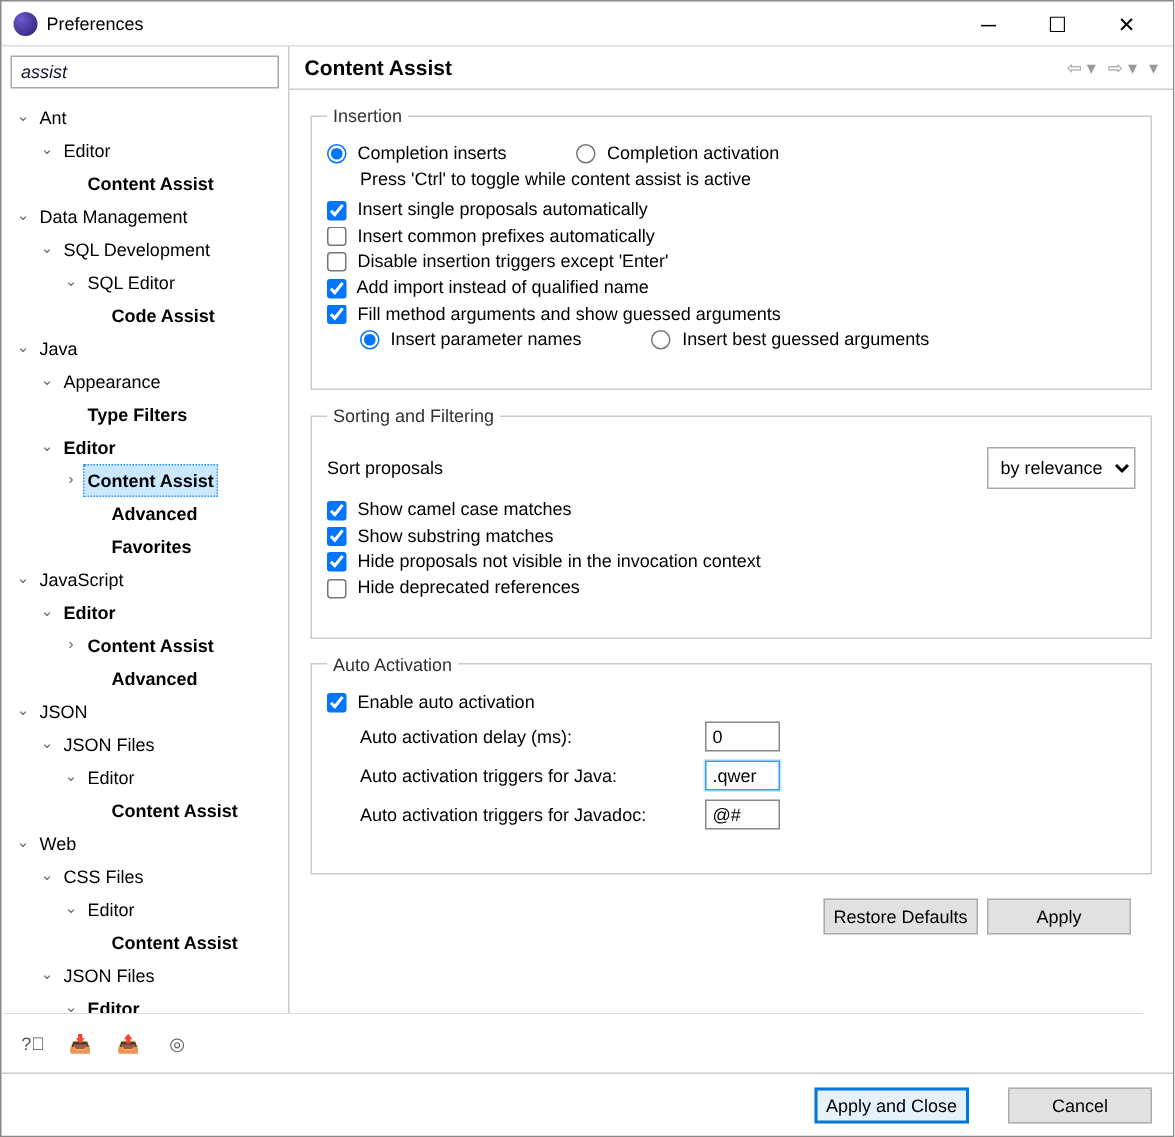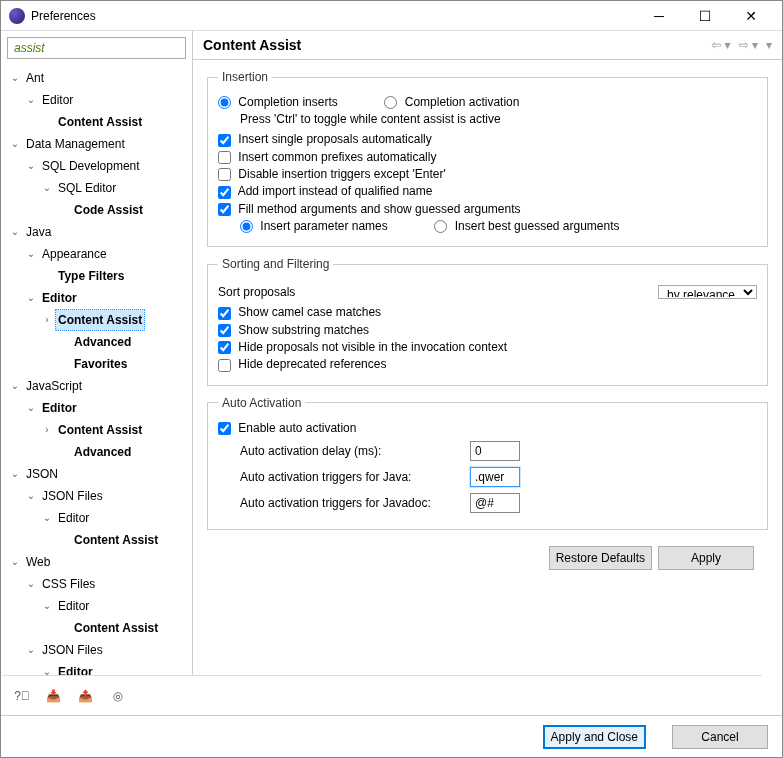--- a/index.html
+++ b/index.html
@@ -6,46 +6,46 @@
 body { margin: 0; background: #fff; color: #000; }
 .window { width: 783px; height: 758px; border: 1px solid #888; background: #fff; position: relative; }
 .titlebar { height: 30px; display: flex; align-items: center; padding: 0 8px; border-bottom: 1px solid #ddd; }
 .titlebar .icon { width: 16px; height: 16px; margin-right: 6px; background: radial-gradient(circle at 30% 30%, #6a5acd, #2a1a6d); border-radius: 50%; }
 .titlebar .title { flex: 1; }
 .titlebar .winbtns { display: flex; gap: 0; }
 .titlebar .winbtn { width: 46px; height: 30px; display: flex; align-items: center; justify-content: center; font-size: 14px; }
 .body { display: flex; height: 670px; }
 .leftcol { width: 192px; border-right: 1px solid #ccc; display: flex; flex-direction: column; overflow: hidden; }
 .searchwrap { padding: 6px; }
-.search { width: 100%; height: 22px; border: 1px solid #aaa; padding: 2px 20px 2px 6px; font-style: italic; color: #4d7c0f; }
+.search { width: 100%; height: 22px; border: 1px solid #aaa; padding: 2px 20px 2px 6px; font-style: italic; color: #0f172a; }
 .treewrap { flex: 1; overflow-y: auto; overflow-x: hidden; position: relative; }
 .tree { padding: 2px 0 2px 4px; }
 .node { white-space: nowrap; line-height: 20px; display: flex; align-items: center; cursor: default; }
 .node .tw { width: 12px; display: inline-block; text-align: center; color: #666; margin-right: 2px; font-size: 10px; }
 .node .lbl { padding: 1px 3px; }
 .node.bold .lbl { font-weight: bold; }
 .node.sel .lbl { background: #cce8ff; border: 1px dotted #3399ff; padding: 0 2px; }
 .i0 { padding-left: 4px; } .i1 { padding-left: 20px; } .i2 { padding-left: 36px; } .i3 { padding-left: 52px; }
 .iconrow { height: 40px; display: flex; align-items: center; gap: 12px; padding: 0 10px; border-top: 1px solid #ddd; position: absolute; bottom: 42px; left: 1px; width: 760px; background: #fff; }
 .iconrow .ic { width: 20px; height: 20px; display:flex; align-items:center; justify-content:center; color:#555; }
 .rightcol { flex: 1; display: flex; flex-direction: column; }
 .pagehead { display: flex; align-items: center; padding: 6px 10px; border-bottom: 1px solid #ccc; }
 .pagehead .pt { font-weight: bold; font-size: 14px; flex: 1; }
 .pagehead .nav { display: flex; gap: 8px; color: #999; font-size: 12px; }
 .content { flex: 1; overflow-y: auto; padding: 10px 14px; }
-fieldset { border: 1px solid #ccc; margin: 0 0 10px 0; padding: 8px 10px 10px 10px; }
+fieldset { border: 1px solid #ccc; margin: 0 0 10px 0; padding: 8px 10px 23px 10px; }
 legend { color: #333; padding: 0 4px; }
 .row { display: flex; align-items: center; margin: 3px 0; gap: 20px; }
 .row.indent { padding-left: 22px; }
 label { cursor: default; }
 .hint { padding-left: 22px; margin: 3px 0 6px 0; }
 .link { color: #0066cc; text-decoration: underline; cursor: pointer; }
 .sortrow { display: flex; align-items: center; margin: 6px 0; }
 .sortrow .sl { flex: 1; }
-select { border: 1px solid #aaa; height: 14px; padding: 1px 4px; background: #fff; margin-left: 27px; }
+select { border: 1px solid #aaa; height: 28px; padding: 1px 4px; background: #fff; margin-left: 27px; }
 .formrow { display: flex; align-items: center; margin: 6px 0; padding-left: 22px; }
 .formrow .fl { width: 230px; }
 .formrow input[type=text] { width: 50px; height: 20px; border: 1px solid #888; padding: 1px 4px; }
 .formrow input.hl { border: 1px solid #3399ff; box-shadow: 0 0 0 1px #cce8ff; }
 .btnrow { display: flex; justify-content: flex-end; gap: 6px; padding: 6px 14px; }
 .btn { min-width: 96px; height: 24px; border: 1px solid #adadad; background: #e1e1e1; cursor: pointer; }
 .btn.primary { border: 2px solid #0078d7; background: #e5f1fb; }
 .footer { position: absolute; bottom: 0; left: 0; right: 0; height: 42px; border-top: 1px solid #ccc; display: flex; align-items: center; justify-content: flex-end; padding: 0 14px; gap: 26px; background:#fff; }
 input[type=checkbox], input[type=radio] { margin: 0 4px 0 0; vertical-align: middle; }
 </style>

